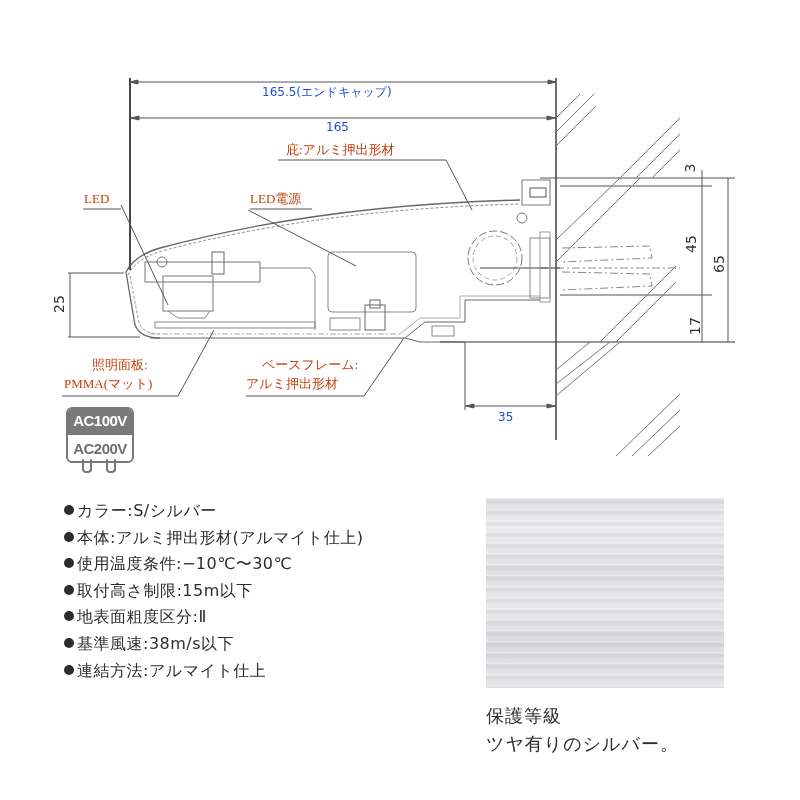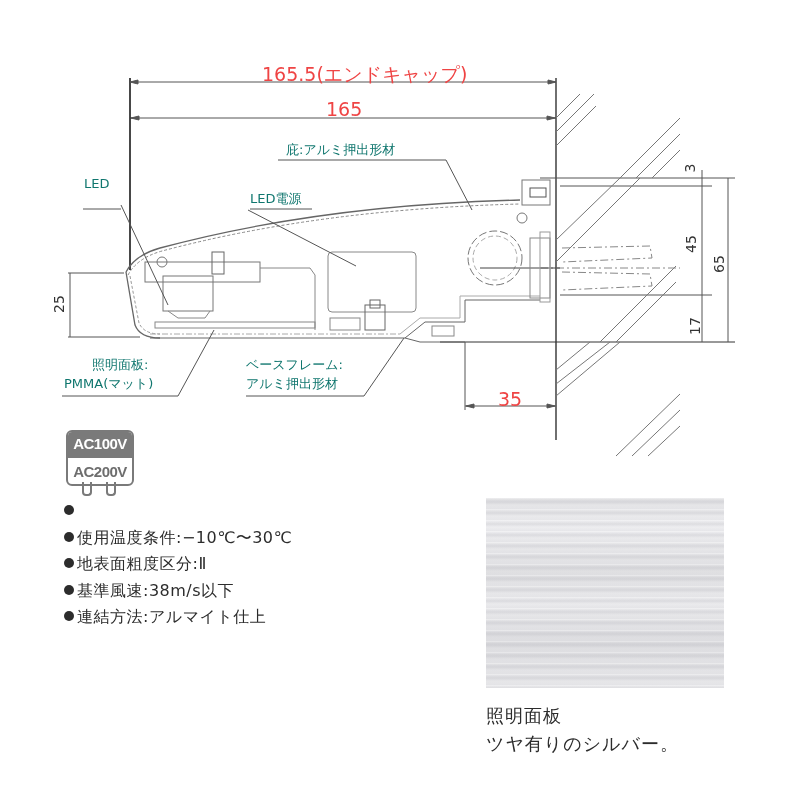--- a/index.html
+++ b/index.html
@@ -1,22 +1,22 @@
 <!DOCTYPE html>
 <html><head>
 <meta charset="utf-8">
 <style>
   html, body { margin:0; padding:0; background:#ffffff; }
   body { width:800px; height:800px; position:relative; overflow:hidden;
          font-family:"DejaVu Sans", sans-serif; color:#2f2f2f; }
   #drawing { position:absolute; left:0; top:0; width:800px; height:480px; }
-  .lbl { position:absolute; font-size:13px; color:#0f766e; white-space:nowrap; line-height:16px; }
-  .dim { position:absolute; font-size:19px; color:#ef4444; white-space:nowrap; }
+  .lbl { position:absolute; font-size:13px; color:#c2410c; white-space:nowrap; line-height:16px;font-family:Liberation Serif, serif; }
+  .dim { position:absolute; font-size:12px; color:#1d4ed8; white-space:nowrap;margin-top:22px; }
   .vdim { position:absolute; font-size:14px; color:#333; transform:rotate(-90deg); transform-origin:center; white-space:nowrap; }
-  .badge { position:absolute; left:66px; top:430px; width:76px; height:66px; }
+  .badge { position:absolute; left:66px; top:407px; width:76px; height:66px; }
   .badge-box { position:absolute; left:0; top:0; width:64px; height:52px; border:2px solid #7a7a7a; border-radius:6px; overflow:hidden; background:#fff; }
   .badge-top { height:24px; background:#7a7a7a; color:#fff; font-family:"Liberation Sans", sans-serif; font-weight:bold; font-size:15px; text-align:center; line-height:24px; letter-spacing:-0.5px; }
   .badge-bot { height:26px; color:#6e6e6e; font-family:"Liberation Sans", sans-serif; font-weight:bold; font-size:15px; text-align:center; line-height:27px; border-top:2px solid #7a7a7a; letter-spacing:-0.5px; }
   .leg { position:absolute; top:52px; width:6px; height:12px; border:2px solid #7a7a7a; border-top:none; border-radius:0 0 4px 4px; }
   .specs { position:absolute; left:64px; top:498px; margin:0; padding:0; list-style:none; }
   .specs li { font-size:16px; line-height:26.6px; color:#2c2c2c; letter-spacing:0.5px; white-space:nowrap; }
   .specs li .dot { display:inline-block; width:10px; height:10px; border-radius:50%; background:#2c2c2c; margin-right:3px; vertical-align:1px; }
   .swatch { position:absolute; left:486px; top:498px; width:238px; height:190px;
     background:
       repeating-linear-gradient(180deg, rgba(255,255,255,0.55) 0px, rgba(255,255,255,0.0) 2px, rgba(200,200,205,0.35) 4px, rgba(255,255,255,0.2) 7px, rgba(230,230,233,0.5) 11px),
@@ -132,42 +132,44 @@
 
 <div class="dim" style="left:262px;top:62px;">165.5(エンドキャップ)</div>
 <div class="dim" style="left:326px;top:98px;">165</div>
 <div class="vdim" style="left:50px;top:296px;">25</div>
 <div class="vdim" style="left:686px;top:160px;">3</div>
 <div class="vdim" style="left:682px;top:236px;">45</div>
 <div class="vdim" style="left:710px;top:256px;">65</div>
 <div class="vdim" style="left:686px;top:318px;">17</div>
 <div class="dim" style="left:498px;top:388px;">35</div>
 
-<div class="lbl" style="left:84px;top:176px;">LED</div>
+<div class="lbl" style="left:84px;top:191px;">LED</div>
 <div class="lbl" style="left:250px;top:191px;">LED電源</div>
 <div class="lbl" style="left:286px;top:142px;">庇:アルミ押出形材</div>
 <div class="lbl" style="left:64px;top:357px;margin-left:28px;">照明面板:</div>
 <div class="lbl" style="left:64px;top:376px;">PMMA(マット)</div>
-<div class="lbl" style="left:246px;top:357px;">ベースフレーム:</div>
+<div class="lbl" style="left:262px;top:357px;">ベースフレーム:</div>
 <div class="lbl" style="left:246px;top:376px;">アルミ押出形材</div>
 
 <div class="badge">
   <div class="badge-box">
     <div class="badge-top">AC100V</div>
     <div class="badge-bot">AC200V</div>
   </div>
   <div class="leg" style="left:16px;"></div>
   <div class="leg" style="left:40px;"></div>
 </div>
 
 <ul class="specs">
-  <li><span class="dot"></span></li>
+  <li><span class="dot"></span><span>カラー:S/シルバー</span></li>
+  <li><span class="dot"></span><span>本体:アルミ押出形材(アルマイト仕上)</span></li>
   <li><span class="dot"></span><span>使用温度条件:−10℃〜30℃</span></li>
+  <li><span class="dot"></span><span>取付高さ制限:15m以下</span></li>
   <li><span class="dot"></span><span>地表面粗度区分:Ⅱ</span></li>
   <li><span class="dot"></span><span>基準風速:38m/s以下</span></li>
   <li><span class="dot"></span><span>連結方法:アルマイト仕上</span></li>
 </ul>
 
 <div class="swatch"></div>
 <div class="swatch-caption">
-  <div>照明面板</div>
+  <div>保護等級</div>
   <div>ツヤ有りのシルバー。</div>
 </div>
 
 </body></html>

